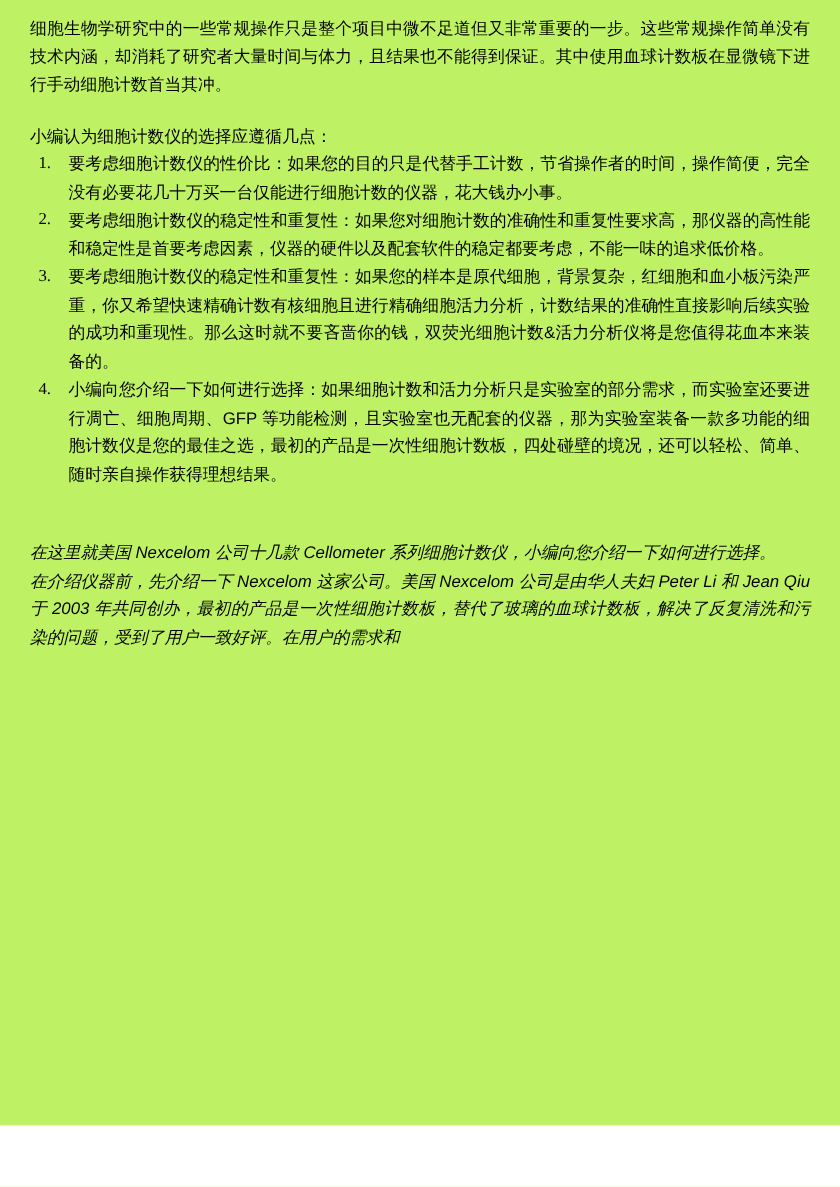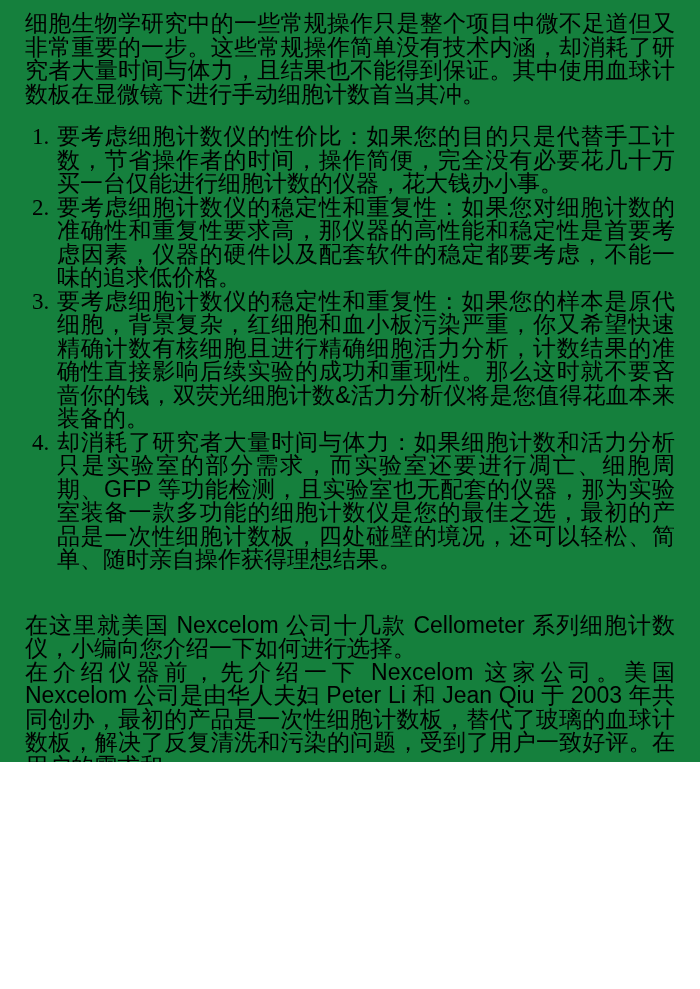--- a/index.html
+++ b/index.html
@@ -3,27 +3,27 @@
 <meta charset="utf-8">
 <style>
   html, body {
     margin: 0;
     padding: 0;
     background: #ffffff;
   }
   .page {
     position: relative;
     width: 700px;
-    height: 762px;
+    height: 938px;
     box-sizing: border-box;
-    background: #15803d;
+    background: #bef264;
     color: #000000;
     padding: 12px 25px 0 25px;
     font-family: "Liberation Sans", sans-serif;
-    font-size: 23px;
+    font-size: 14px;
     line-height: 23.5px;
     text-align: justify;
     overflow: hidden;
   }
   .para {
     margin: 0 0 19px 0;
   }
   .list-intro {
     margin: 0;
   }
@@ -44,45 +44,47 @@
     font-family: "Liberation Serif", serif;
   }
   .item-heading {
     font-weight: normal;
   }
   .closing-block {
     margin-top: 42px;
   }
   .closing-block .para {
     margin: 0;
+    font-style: italic;
   }
 </style>
 </head>
 <body>
 
 <div class="page">
 
   <p class="para">细胞生物学研究中的一些常规操作只是整个项目中微不足道但又非常重要的一步。这些常规操作简单没有技术内涵，却消耗了研究者大量时间与体力，且结果也不能得到保证。其中使用血球计数板在显微镜下进行手动细胞计数首当其冲。</p>
 
 
 
 
+  <p class="list-intro">小编认为细胞计数仪的选择应遵循几点：</p>
 
   <ol class="advice-list">
     <li class="list-item">
       <span class="item-number">1.</span><span class="item-heading">要考虑细胞计数仪的性价比：</span><span class="item-body">如果您的目的只是代替手工计数，节省操作者的时间，操作简便，完全没有必要花几十万买一台仅能进行细胞计数的仪器，花大钱办小事。</span>
     </li>
     <li class="list-item">
       <span class="item-number">2.</span><span class="item-heading">要考虑细胞计数仪的稳定性和重复性：</span><span class="item-body">如果您对细胞计数的准确性和重复性要求高，那仪器的高性能和稳定性是首要考虑因素，仪器的硬件以及配套软件的稳定都要考虑，不能一味的追求低价格。</span>
     </li>
     <li class="list-item">
       <span class="item-number">3.</span><span class="item-heading">要考虑细胞计数仪的稳定性和重复性：</span><span class="item-body">如果您的样本是原代细胞，背景复杂，红细胞和血小板污染严重，你又希望快速精确计数有核细胞且进行精确细胞活力分析，计数结果的准确性直接影响后续实验的成功和重现性。那么这时就不要吝啬你的钱，双荧光细胞计数&amp;活力分析仪将是您值得花血本来装备的。</span>
     </li>
     <li class="list-item">
-      <span class="item-number">4.</span><span class="item-heading">却消耗了研究者大量时间与体力：</span><span class="item-body">如果细胞计数和活力分析只是实验室的部分需求，而实验室还要进行凋亡、细胞周期、GFP 等功能检测，且实验室也无配套的仪器，那为实验室装备一款多功能的细胞计数仪是您的最佳之选，最初的产品是一次性细胞计数板，四处碰壁的境况，还可以轻松、简单、随时亲自操作获得理想结果。</span>
+      <span class="item-number">4.</span><span class="item-heading">小编向您介绍一下如何进行选择：</span><span class="item-body">如果细胞计数和活力分析只是实验室的部分需求，而实验室还要进行凋亡、细胞周期、GFP 等功能检测，且实验室也无配套的仪器，那为实验室装备一款多功能的细胞计数仪是您的最佳之选，最初的产品是一次性细胞计数板，四处碰壁的境况，还可以轻松、简单、随时亲自操作获得理想结果。</span>
     </li>
   </ol>
 
   <div class="closing-block">
     <p class="para">在这里就美国 Nexcelom 公司十几款 Cellometer 系列细胞计数仪，小编向您介绍一下如何进行选择。</p>
     <p class="para">在介绍仪器前，先介绍一下 Nexcelom 这家公司。美国 Nexcelom 公司是由华人夫妇 Peter Li 和 Jean Qiu 于 2003 年共同创办，最初的产品是一次性细胞计数板，替代了玻璃的血球计数板，解决了反复清洗和污染的问题，受到了用户一致好评。在用户的需求和</p>
   </div>
 
 </div>
 

